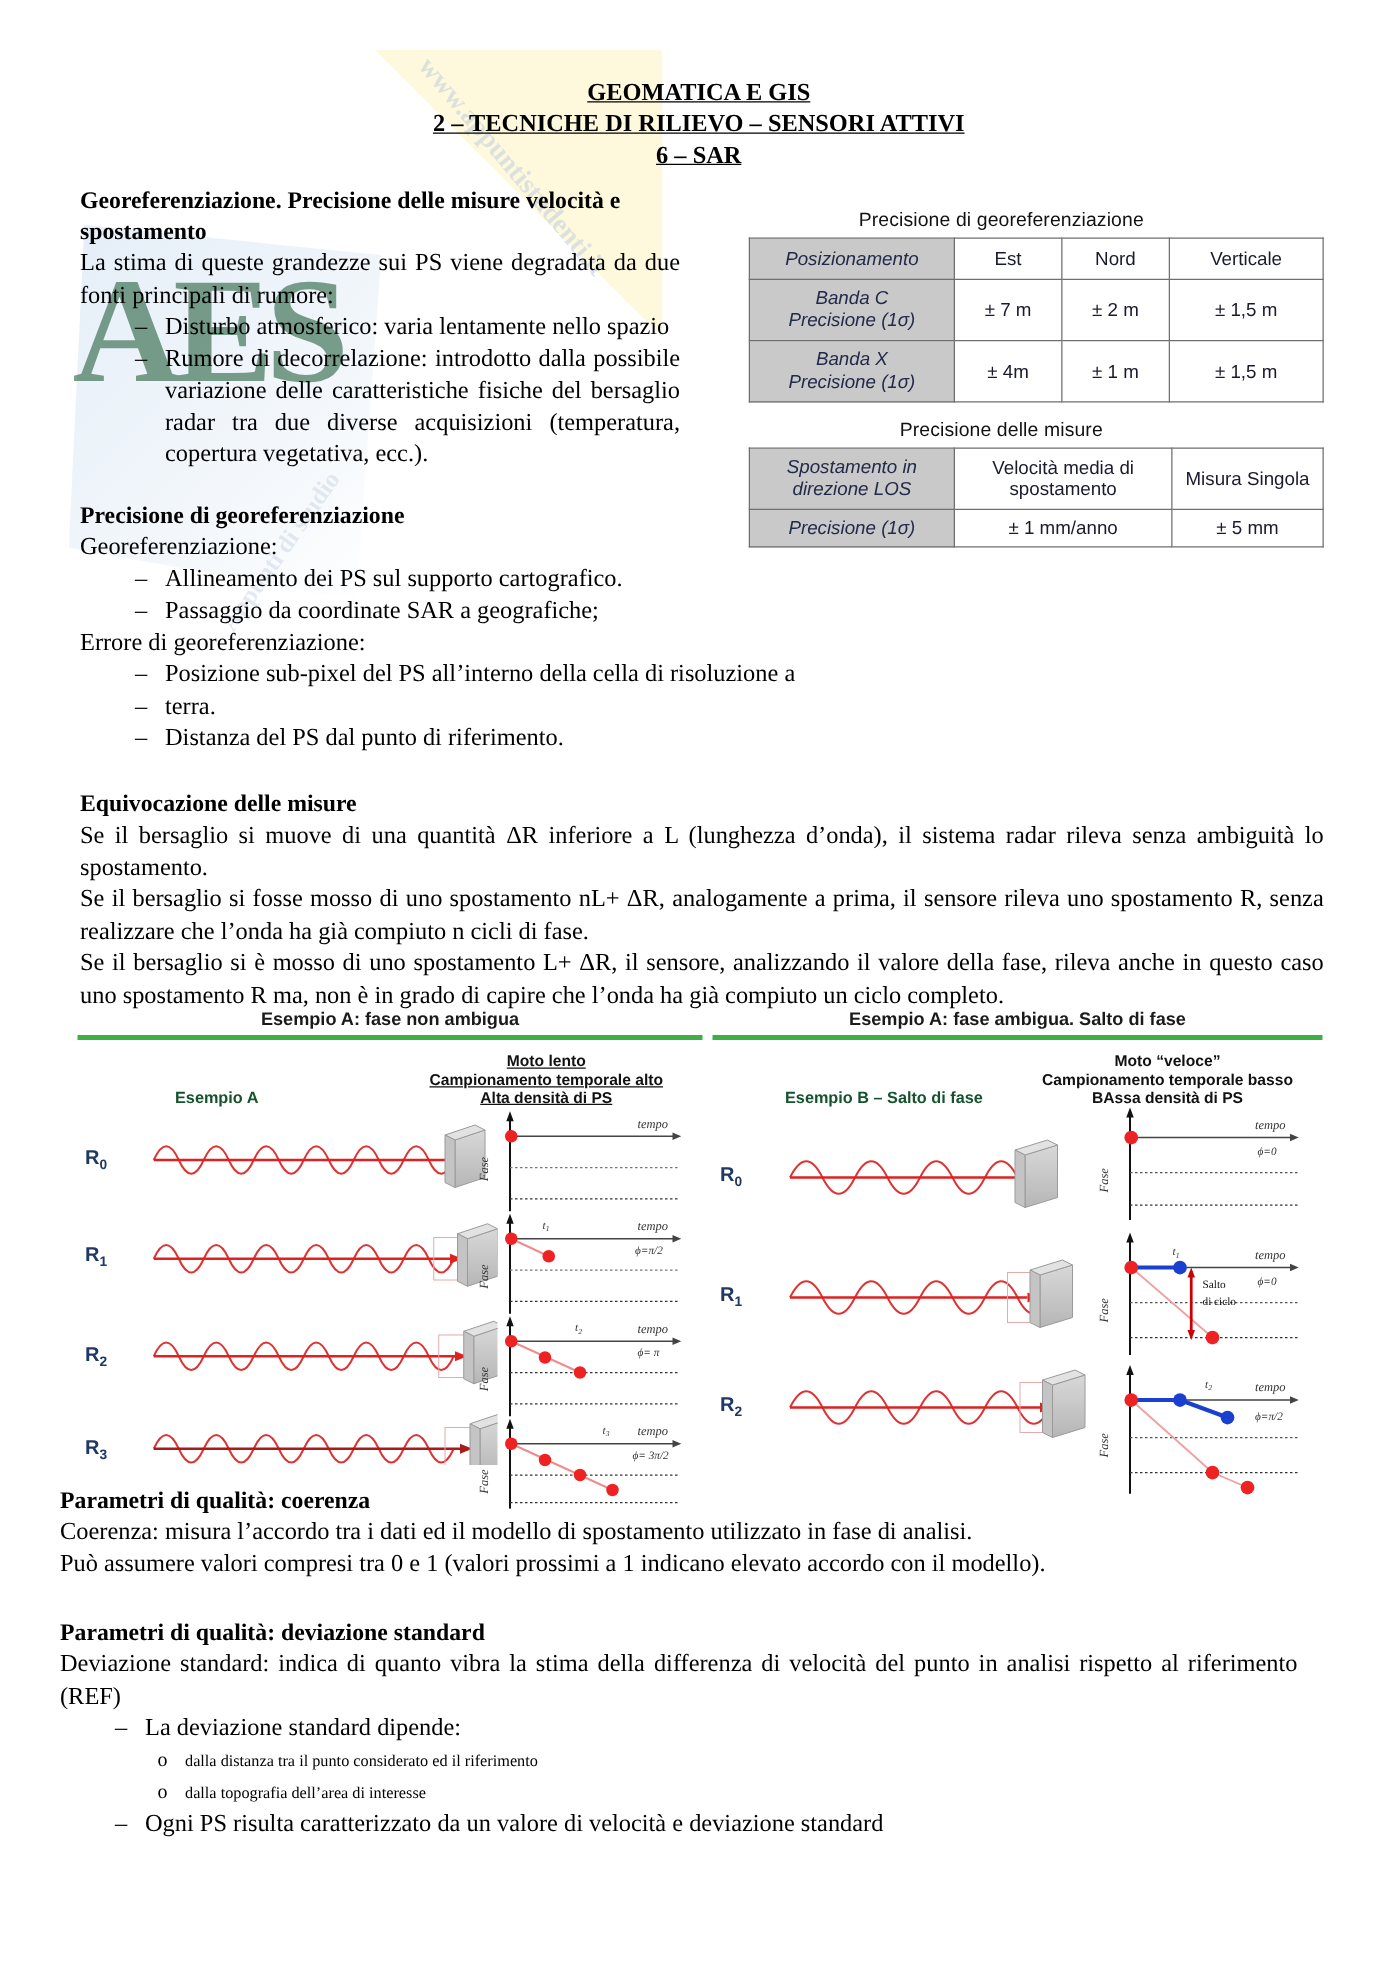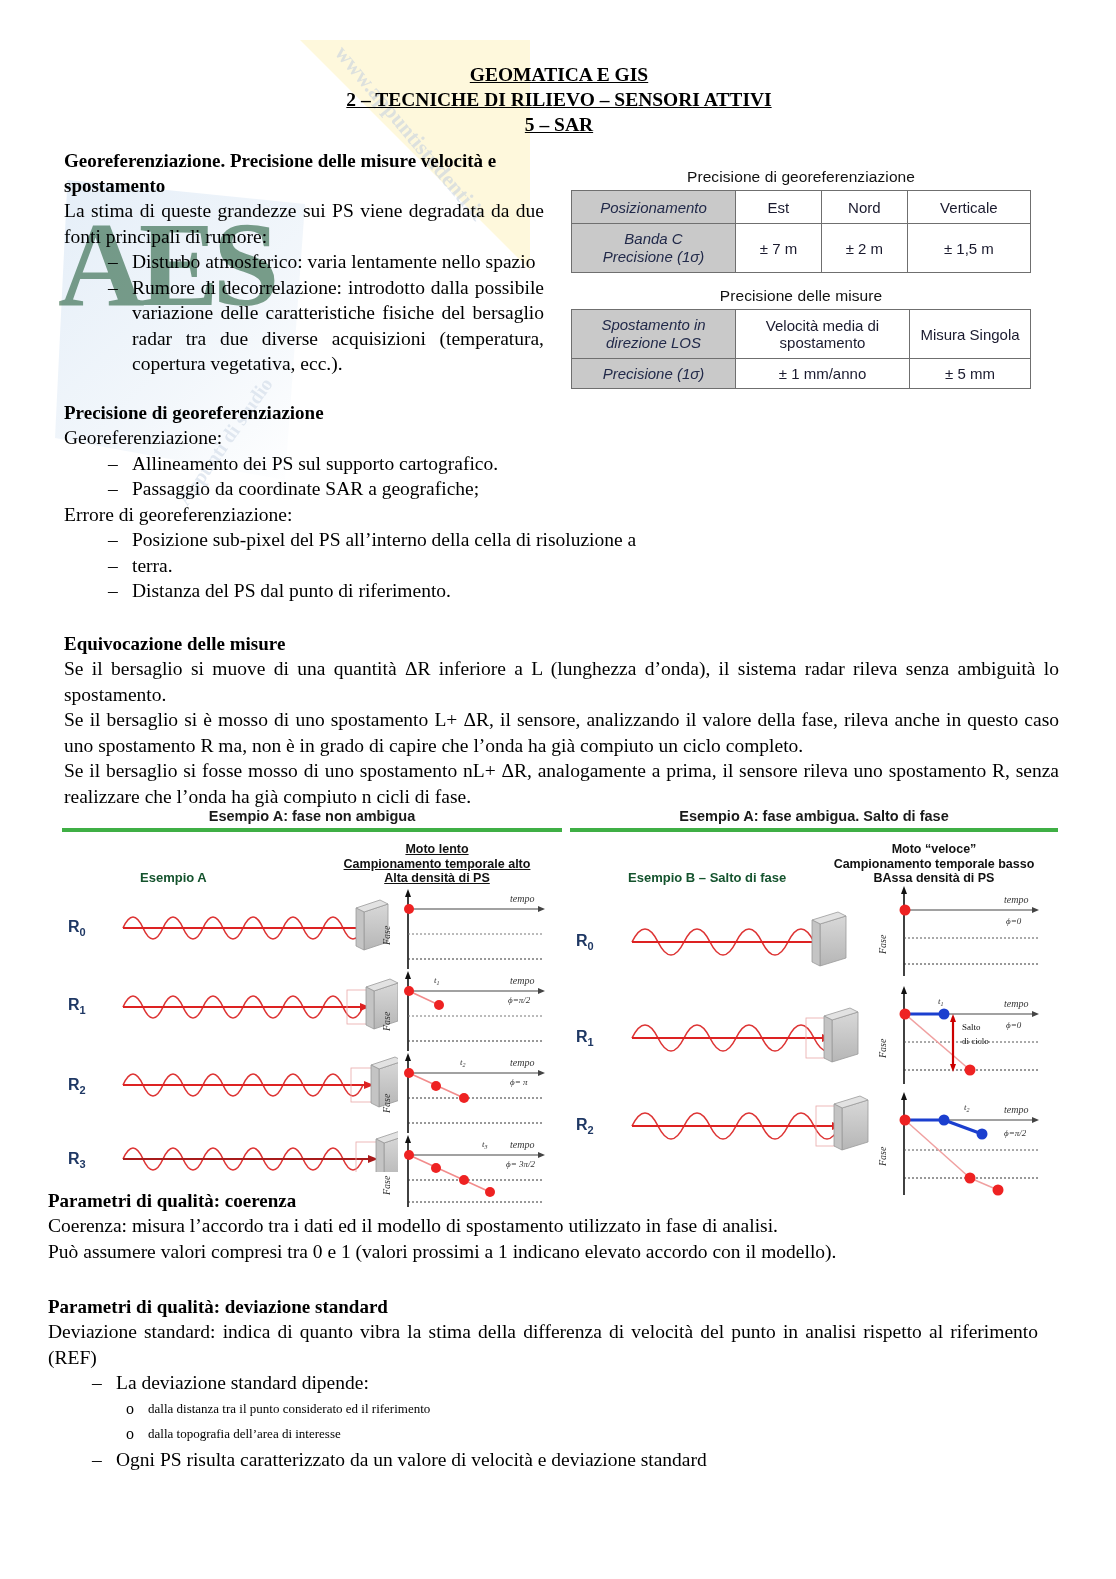--- a/index.html
+++ b/index.html
@@ -69,21 +69,21 @@
   
   .top-wrap{position:absolute;left:64px;top:148px;width:990px;}
   .left-col{width:480px;}
   .right-col{position:absolute;left:507px;top:20px;width:460px;}
 
   .tbl-cap{
     text-align:center;font-family:"Liberation Sans",sans-serif;
     font-size:15.5px;color:#111;margin-bottom:4px;letter-spacing:.1px;
   }
   table.gt{border-collapse:collapse;width:100%;
-    font-family:"Liberation Sans",sans-serif;font-size:15px;}
+    font-family:"Liberation Sans",sans-serif;font-size:15px;margin-left:28px;}
   table.gt td{
     border:1px solid #6f6f6f;text-align:center;vertical-align:middle;
     padding:6px 4px;color:#1a1a2e;
   }
   table.gt td.hd{
     background:#c9c9c9;font-style:italic;color:#222a4a;font-weight:400;
   }
   table.gt td.hd.two{line-height:18px;}
   .t1 td{height:20px;}
   .t2{margin-top:0;}
@@ -128,21 +128,21 @@
   <div class="wm wm-blue1"></div>
   <div class="wm wm-txt wm-t1">AES</div>
   <div class="wm wm-txt wm-t2">www.appuntistudenti.it</div>
   <div class="wm wm-txt wm-t3">Appunti di studio</div>
 
   <div class="content">
 
     <div class="doc-title" style="position:absolute;left:64px;top:62px;width:990px;">
       <div class="t-line"><span>GEOMATICA E GIS</span></div>
       <div class="t-line"><span>2 – TECNICHE DI RILIEVO – SENSORI ATTIVI</span></div>
-      <div class="t-line"><span>5 – SAR</span></div>
+      <div class="t-line"><span>6 – SAR</span></div>
     </div>
 
     <div class="top-wrap">
 
       <div class="left-col">
         <h2 class="sec">Georeferenziazione. Precisione delle misure velocità e spostamento</h2>
         <div class="body-txt just">La stima di queste grandezze sui PS viene degradata da due fonti principali di rumore:</div>
         <ul class="dash">
           <li>Disturbo atmosferico: varia lentamente nello spazio</li>
           <li>Rumore di decorrelazione: introdotto dalla possibile variazione delle caratteristiche fisiche del bersaglio radar tra due diverse acquisizioni (temperatura, copertura vegetativa, ecc.).</li>
@@ -160,20 +160,29 @@
             <td>Nord</td>
             <td>Verticale</td>
           </tr>
           <tr>
             <td class="hd two">
               <span>Banda C</span><br>
               <span>Precisione (1σ)</span>
             </td>
             <td>± 7 m</td>
             <td>± 2 m</td>
+            <td>± 1,5 m</td>
+          </tr>
+          <tr>
+            <td class="hd two">
+              <span>Banda X</span><br>
+              <span>Precisione (1σ)</span>
+            </td>
+            <td>± 4m</td>
+            <td>± 1 m</td>
             <td>± 1,5 m</td>
           </tr>
         </tbody>
           </table>
 
         <div class="tbl-cap" style="margin-top:14px;">Precisione delle misure</div>
         <table class="gt t2">
           <tbody>
               <tr>
             <td class="hd two" style="width:155px;">
@@ -208,22 +217,22 @@
       <ul class="dash">
         <li>Posizione sub-pixel del PS all’interno della cella di risoluzione a</li>
         <li>terra.</li>
         <li>Distanza del PS dal punto di riferimento.</li>
       </ul>
     </div>
 
     <div style="position:absolute;left:64px;top:631px;width:995px;">
       <h2 class="sec">Equivocazione delle misure</h2>
       <div class="body-txt just">Se il bersaglio si muove di una quantità ΔR inferiore a L (lunghezza d’onda), il sistema radar rileva senza ambiguità lo spostamento.</div>
+      <div class="body-txt just">Se il bersaglio si fosse mosso di uno spostamento nL+ ΔR, analogamente a prima, il sensore rileva uno spostamento R, senza realizzare che l’onda ha già compiuto n cicli di fase.</div>
       <div class="body-txt just">Se il bersaglio si è mosso di uno spostamento L+ ΔR, il sensore, analizzando il valore della fase, rileva anche in questo caso uno spostamento R ma, non è in grado di capire che l’onda ha già compiuto un ciclo completo.</div>
-      <div class="body-txt just">Se il bersaglio si fosse mosso di uno spostamento nL+ ΔR, analogamente a prima, il sensore rileva uno spostamento R, senza realizzare che l’onda ha già compiuto n cicli di fase.</div>
     </div>
 
     <div class="fig-row">
 
       <div class="fig figA">
         <div class="fig-title">Esempio A: fase non ambigua</div>
         <div class="grn"></div>
         <div class="fig-body">
 
           <div class="exlabel" style="left:78px;top:38px;">Esempio A</div>

